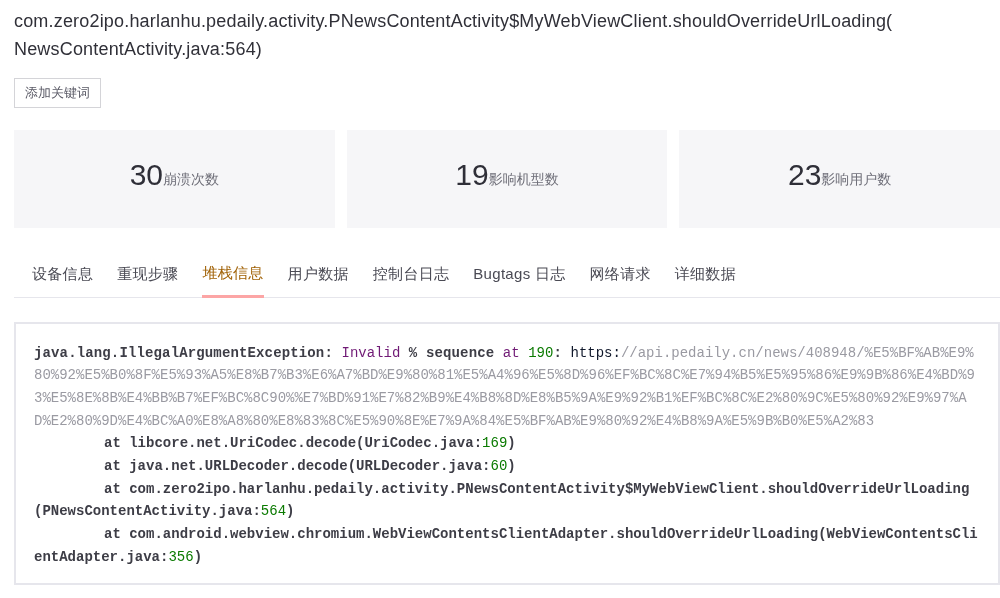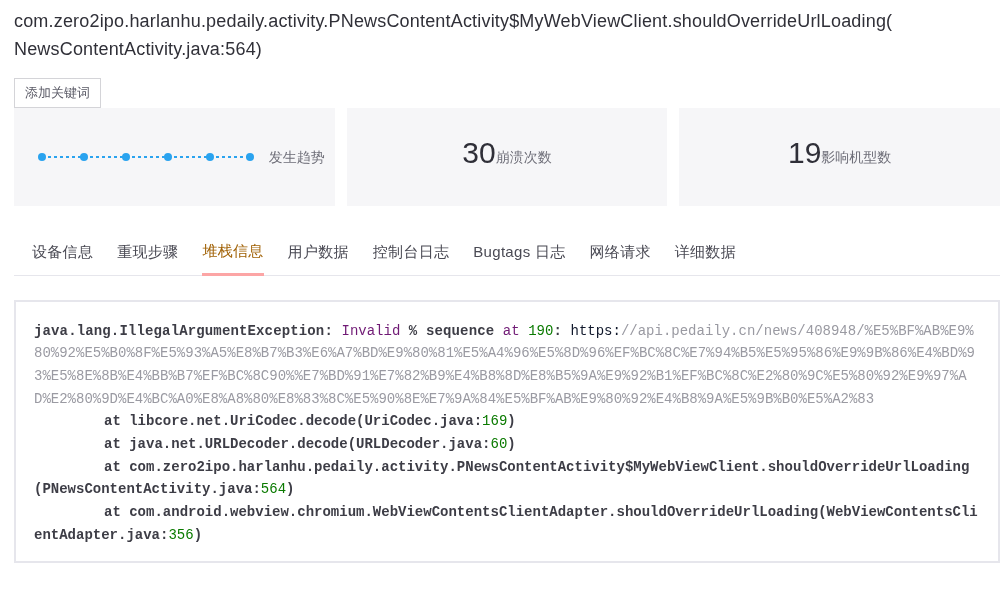--- a/index.html
+++ b/index.html
@@ -1,19 +1,19 @@
 <!DOCTYPE html>
 <html><head>
 <meta charset="utf-8">
 <style>
 * { margin: 0; padding: 0; box-sizing: border-box; }
 body { font-family: -apple-system, "Segoe UI", "Microsoft YaHei", sans-serif; background: #fff; color: #333; width: 1000px; }
 .wrap { padding: 8px 0 0 14px; }
 .title-block { font-size: 18px; line-height: 1.55; color: #303038; margin-bottom: 14px; letter-spacing: .01em; }
-.add-keyword-btn { display: inline-block; border: 1px solid #d4d4d8; background: #fff; color: #5a5a66; font-size: 13px; padding: 5px 10px; cursor: pointer; }
+.add-keyword-btn { display: inline-block; border: 1px solid #d4d4d8; background: #fff; color: #5a5a66; font-size: 13px; padding: 5px 10px; cursor: pointer; margin-bottom: 22px; }
 .stats-row { display: flex; gap: 12px; margin-bottom: 28px; }
 .stat-card { flex: 1; background: #f6f6f8; padding: 18px 10px 16px 10px; text-align: center; display: flex; justify-content: center; align-items: center; min-height: 98px; }
 .stat-card .num { font-size: 30px; color: #2f2f38; font-weight: 400; margin-bottom: 10px; }
 .stat-card .lbl { font-size: 14px; color: #6e6e78; }
 .trend-card svg { display: block; margin: 12px auto 14px auto; }
 .tabs-row { display: flex; align-items: center; gap: 24px; border-bottom: 1px solid #e6e6ec; padding: 0 16px 0 18px; margin-bottom: 24px; }
 .tab { font-size: 15px; color: #4a4a54; padding: 8px 0 12px 0; cursor: pointer; letter-spacing: .02em; }
 .tab.active { color: #a16207; border-bottom: 3px solid #fca5a5; margin-bottom: -1px; }
 .stack-panel { border: 2px solid #e6e6ec; padding: 18px 18px 14px 18px; font-family: Consolas, "Courier New", monospace; font-size: 14px; line-height: 1.62; color: #9a9aa2; word-break: break-all; }
 .stack-panel .exc { color: #3d3d46; font-weight: bold; letter-spacing: .01em; }
@@ -29,39 +29,31 @@
 <div class="wrap">
 
   <div class="title-block">
     <span>com.zero2ipo.harlanhu.pedaily.activity.PNewsContentActivity$MyWebViewClient.shouldOverrideUrlLoading(</span><br>
     <span>NewsContentActivity.java:564)</span>
   </div>
 
   <button class="add-keyword-btn">添加关键词</button>
 
   <div class="stats-row">
-    <div class="stat-card trend-card">
-      <svg width="220" height="24">
-        <line x1="6" y1="12" x2="214" y2="12" stroke="#2aa3ef" stroke-width="2" stroke-dasharray="3,3"></line>
-        <circle cx="6" cy="12" r="4" fill="#2aa3ef"></circle>
-        <circle cx="48" cy="12" r="4" fill="#2aa3ef"></circle>
-        <circle cx="90" cy="12" r="4" fill="#2aa3ef"></circle>
-        <circle cx="132" cy="12" r="4" fill="#2aa3ef"></circle>
-        <circle cx="174" cy="12" r="4" fill="#2aa3ef"></circle>
-        <circle cx="214" cy="12" r="4" fill="#2aa3ef"></circle>
-      </svg>
-      <div class="lbl">发生趋势</div>
-    </div>
     <div class="stat-card">
       <div class="num">30</div>
       <div class="lbl">崩溃次数</div>
     </div>
     <div class="stat-card">
       <div class="num">19</div>
       <div class="lbl">影响机型数</div>
+    </div>
+    <div class="stat-card">
+      <div class="num">23</div>
+      <div class="lbl">影响用户数</div>
     </div>
   </div>
 
   <div class="tabs-row">
     <div class="tab">设备信息</div>
     <div class="tab">重现步骤</div>
     <div class="tab active">堆栈信息</div>
     <div class="tab">用户数据</div>
     <div class="tab">控制台日志</div>
     <div class="tab">Bugtags 日志</div>

